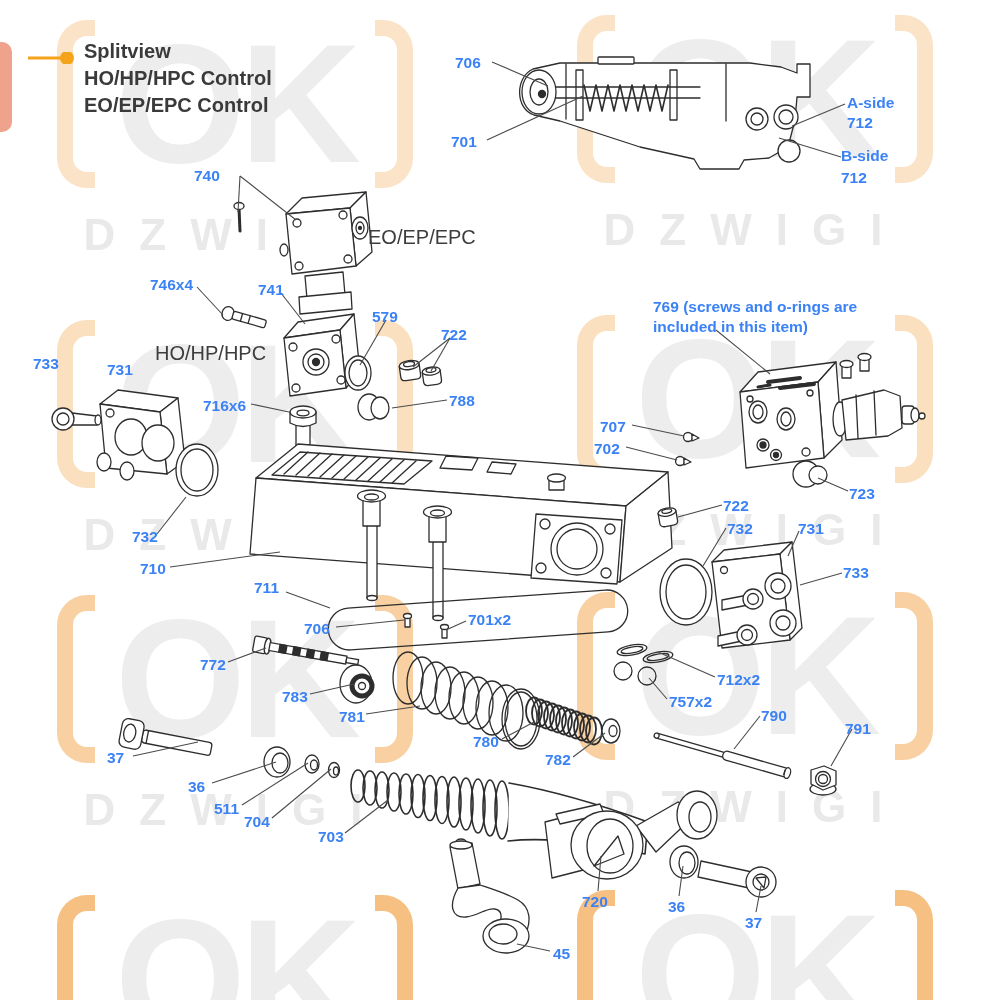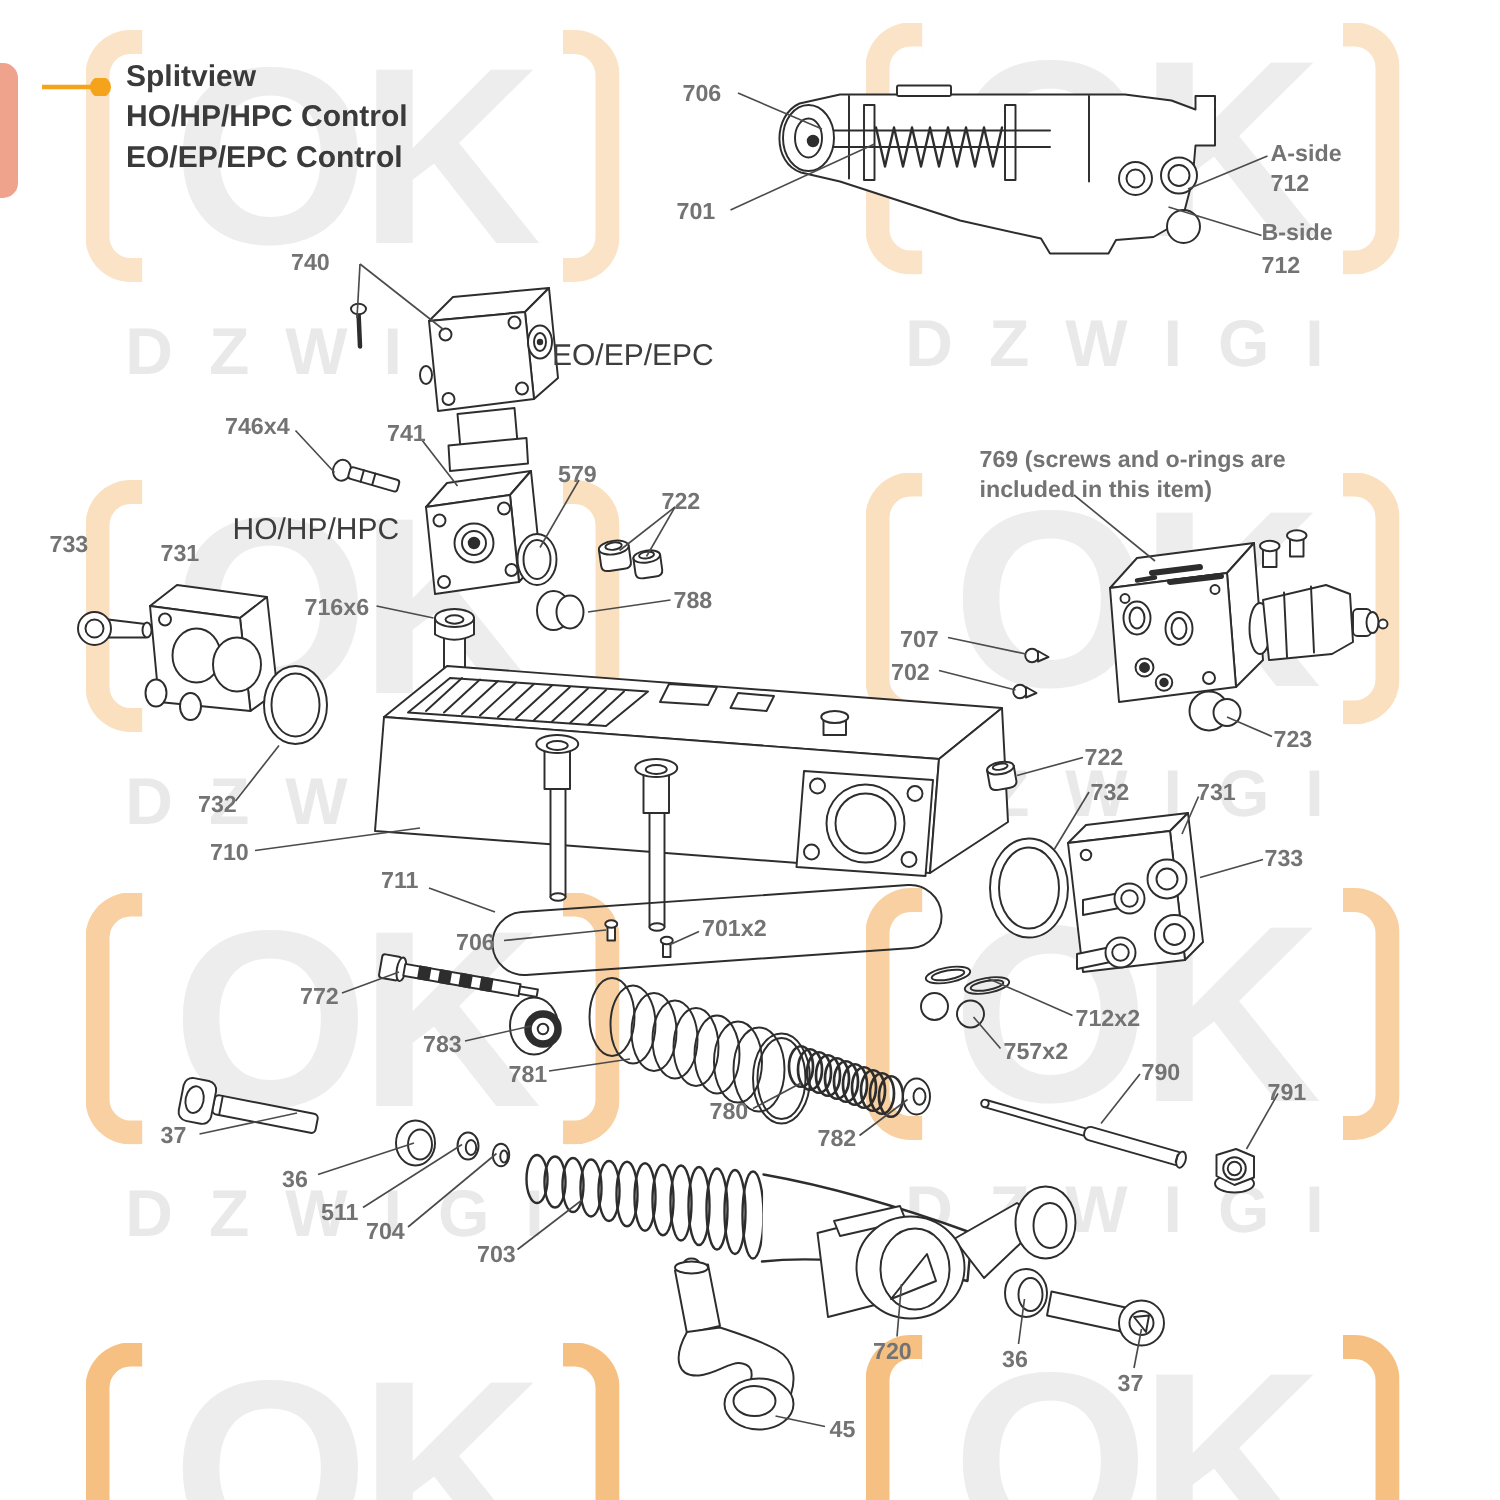--- a/index.html
+++ b/index.html
@@ -15,21 +15,21 @@
   .wm-sub{font-weight:bold;font-size:44px;letter-spacing:24px;color:#e9e9e9;margin-top:22px;}
   .edge-frag{position:absolute;left:0;top:42px;width:12px;height:90px;background:#efa28c;
              border-radius:0 10px 10px 0;z-index:0;}
   
   .header{position:absolute;left:84px;top:38px;z-index:3;color:#3a3a3a;font-weight:bold;
           font-size:20px;line-height:27px;}
   .hdr-marker{position:absolute;left:28px;top:52px;width:48px;height:12px;z-index:3;}
   
   svg.art{position:absolute;left:0;top:0;z-index:1;}
   
-  .label{position:absolute;z-index:2;color:#737373;white-space:nowrap;}
+  .label{position:absolute;z-index:2;color:#3b82f6;white-space:nowrap;}
   .num{font-weight:bold;font-size:15.5px;}
   .variant{font-weight:normal;font-size:20px;color:#3d3d3d;text-align:right;}
 </style>
 </head>
 <body>
 
 <div id="stage">
 
   <div class="edge-frag"></div>
   <div class="wm" style="left:0px;top:20px;--bc:#fae3c6">

